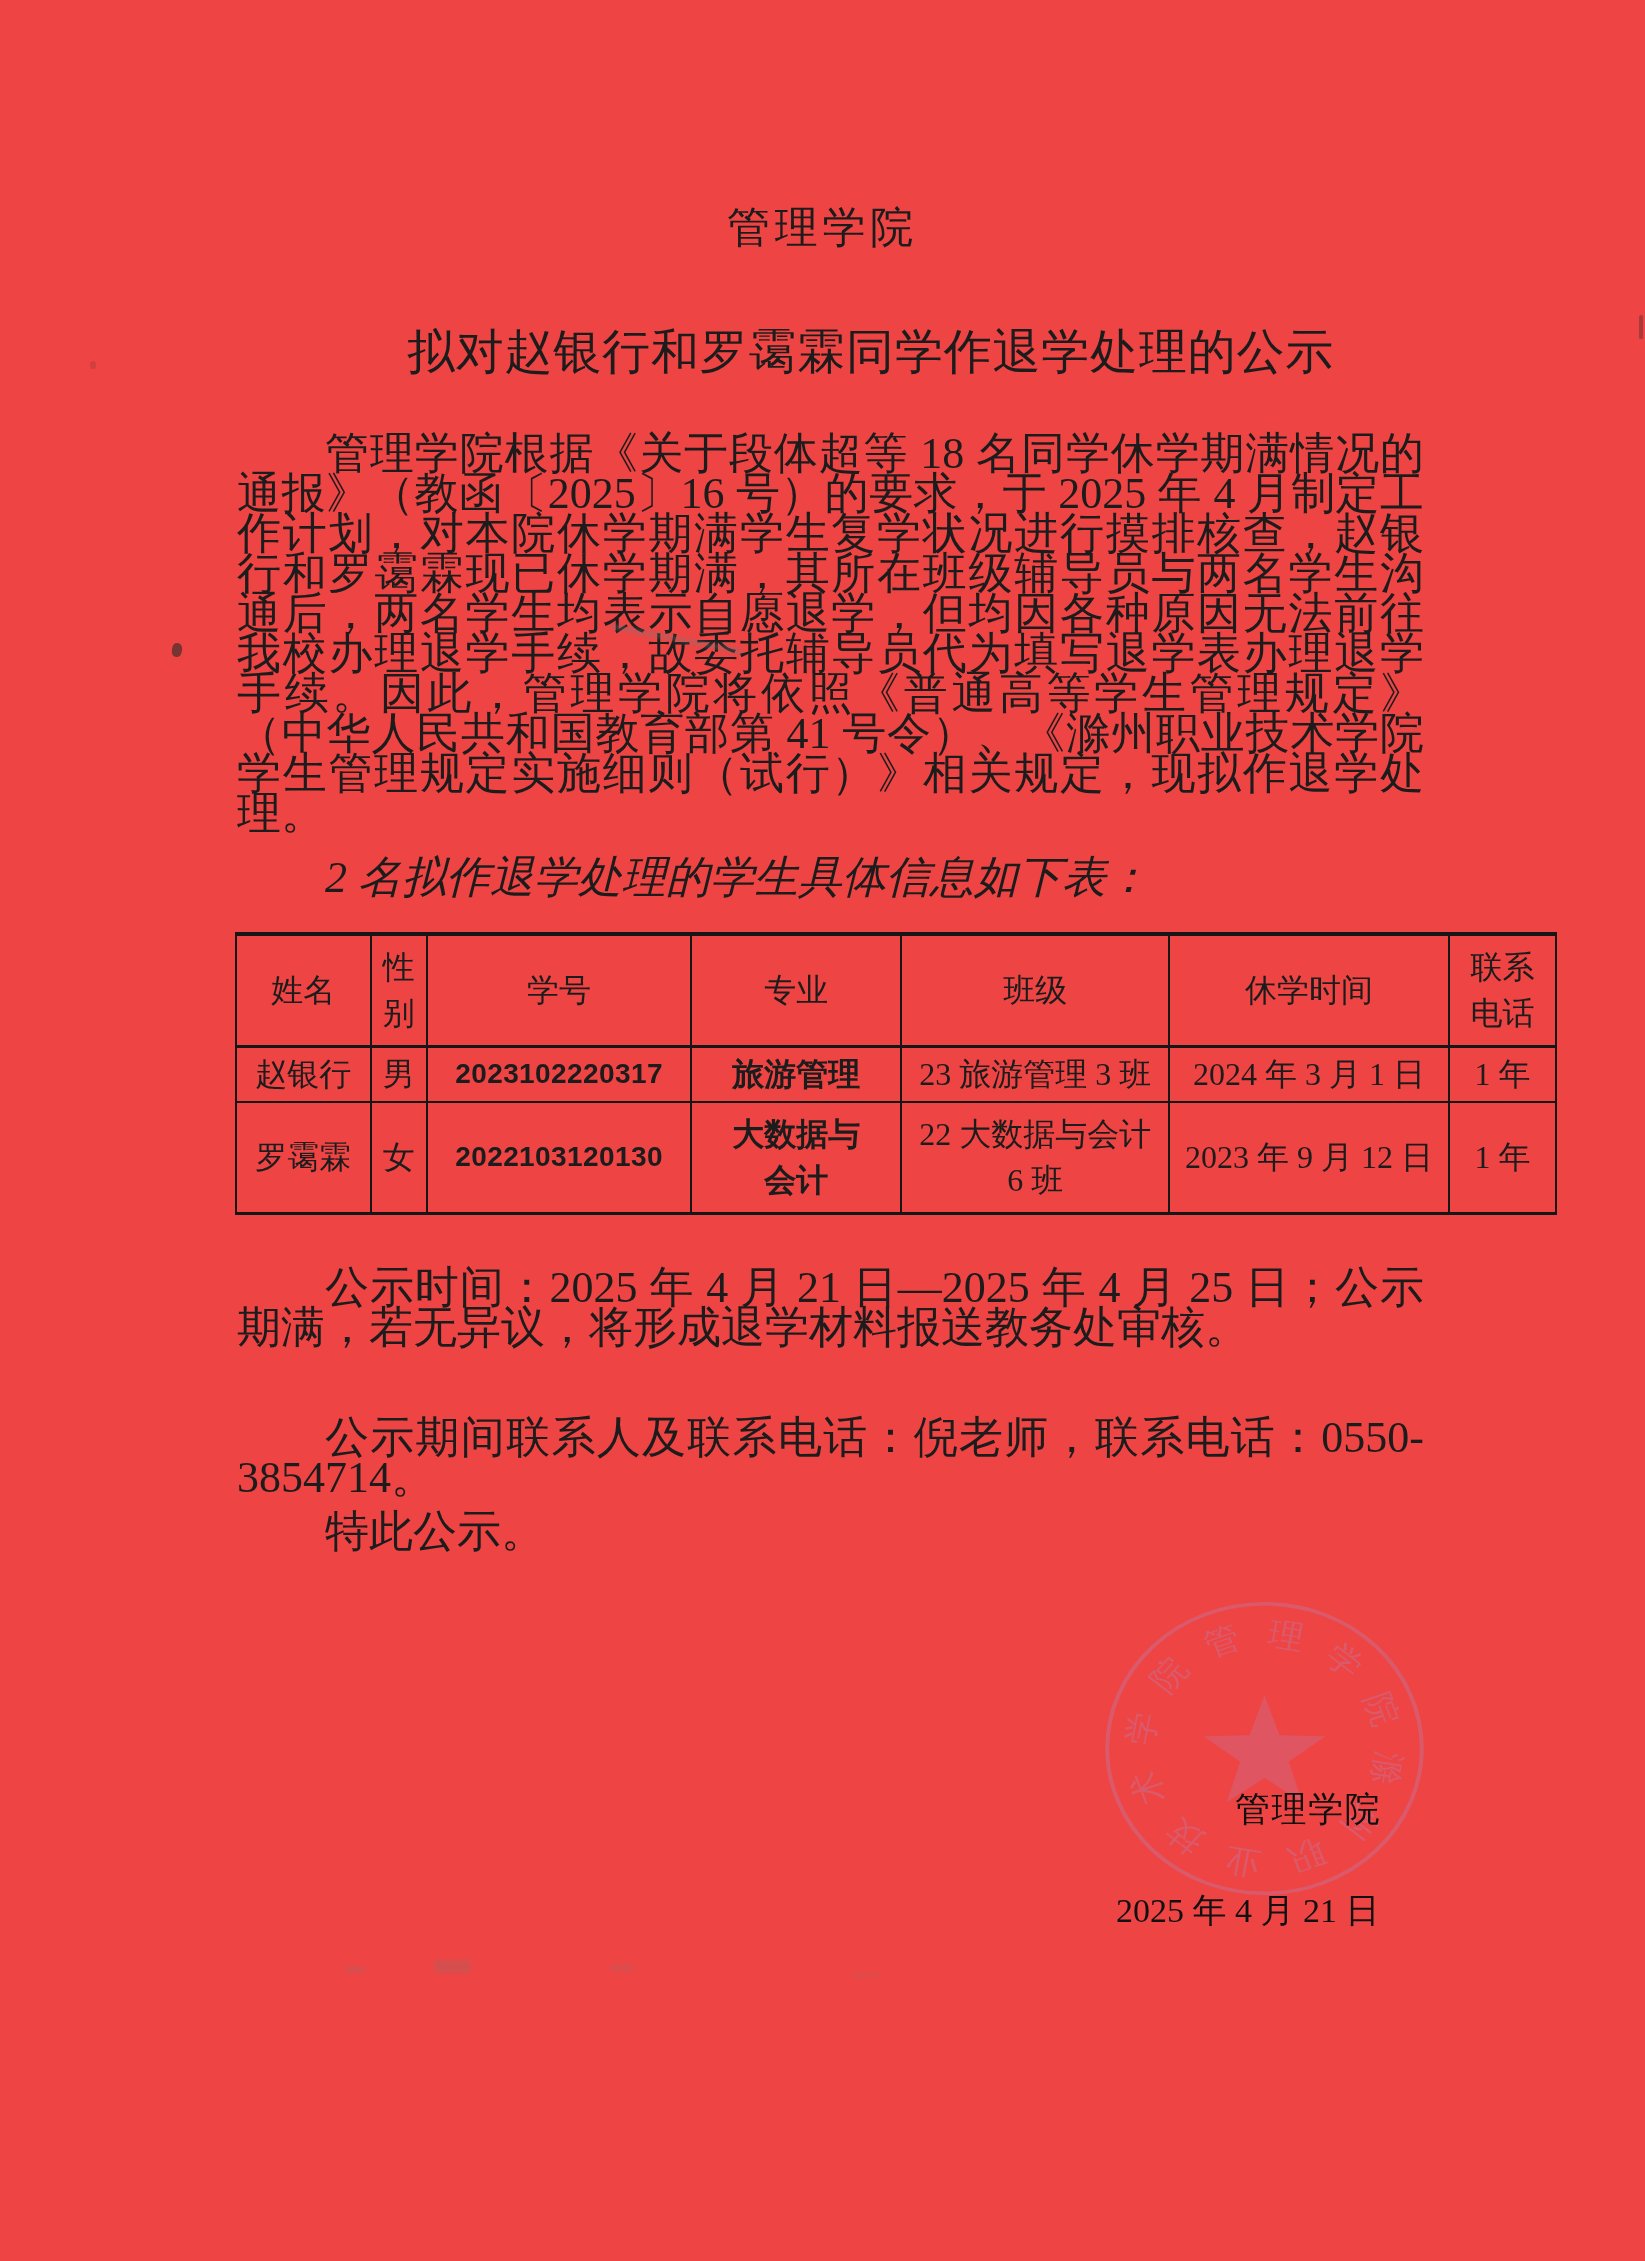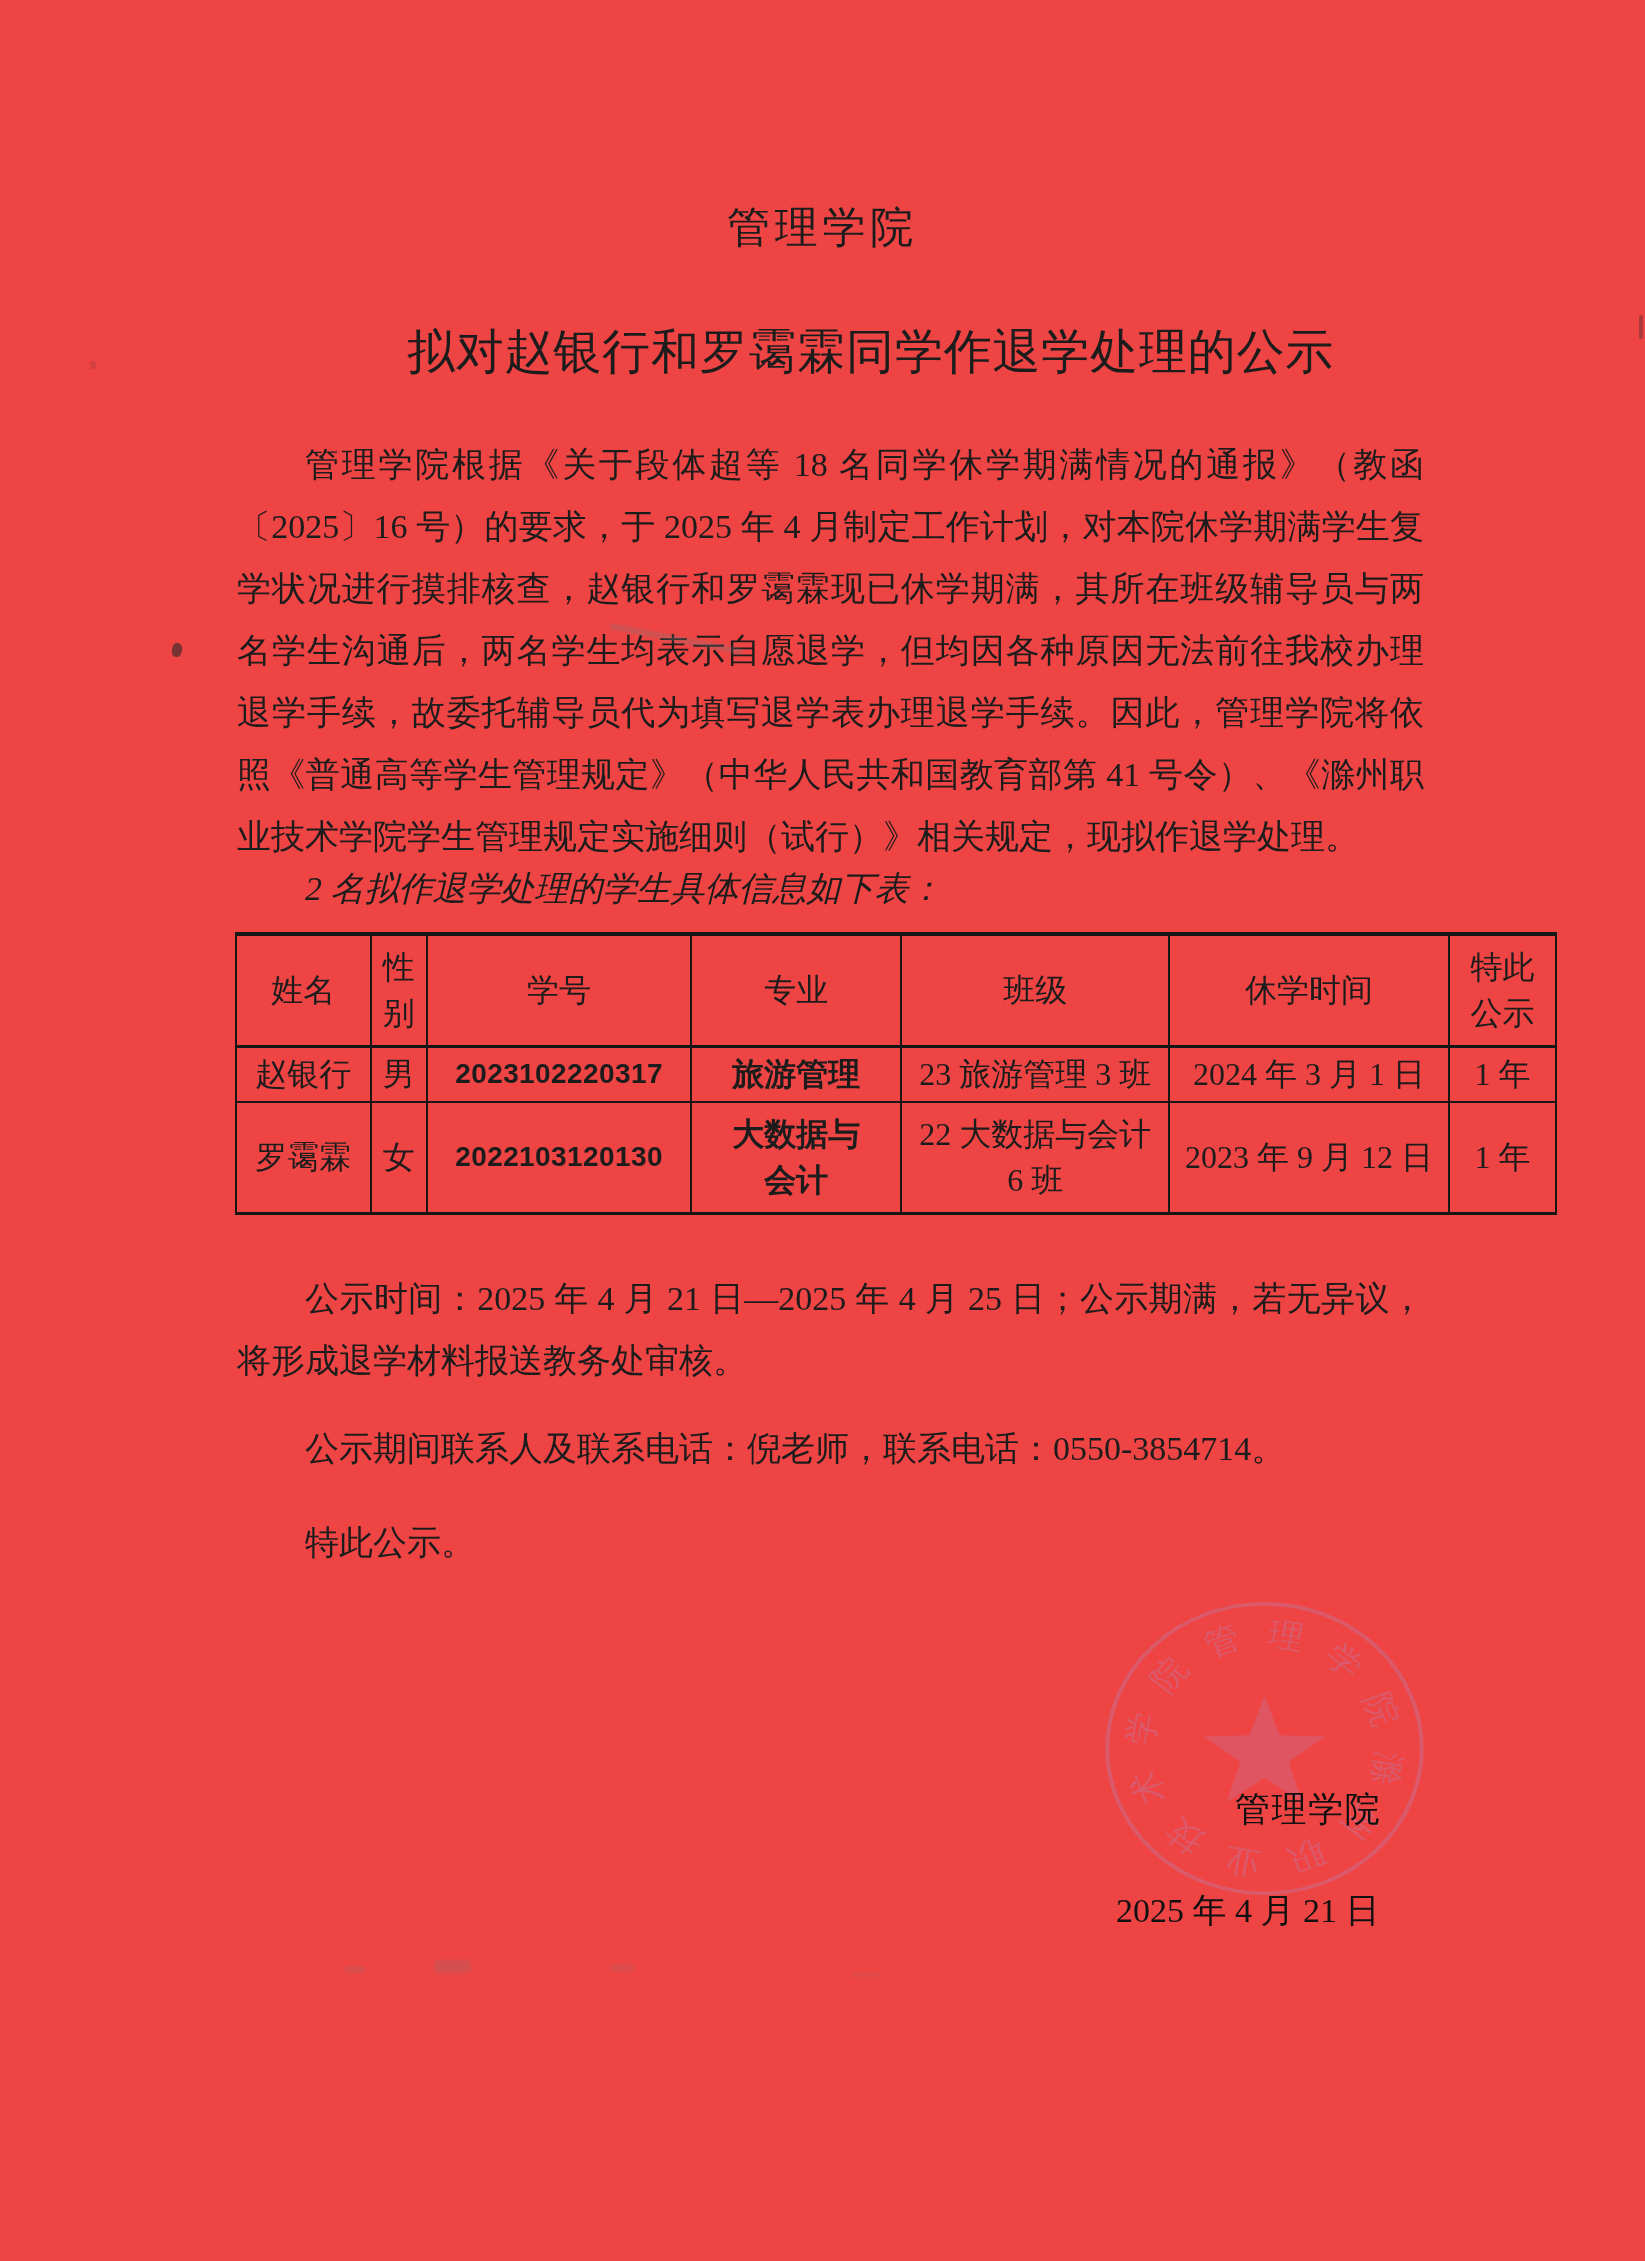--- a/index.html
+++ b/index.html
@@ -26,21 +26,21 @@
     text-align:center; font-size:43px; letter-spacing:4.8px;
     color:var(--ink); white-space:nowrap;
   }
   .doc-subtitle{
     position:absolute; top:320px; left:0; width:1645px;
     text-align:center; font-size:48px; letter-spacing:0.8px;
     color:var(--ink); white-space:nowrap;margin-left:48px;
   }
   .para{
     position:absolute; left:237px; width:1187px;
-    font-size:34px; line-height:62px; letter-spacing:0;
+    font-size:44px; line-height:40px; letter-spacing:0;
     text-align:justify; text-indent:2em; color:var(--ink);
   }
   .p1{top:434px;}
   .lead{top:858px; text-align:left;font-style:italic;}
   .p2{top:1268px;}
   .p3{top:1418px;}
   .p4{top:1512px;}
 
   .doc-table{
     position:absolute; top:932px; left:235px; width:1322px;
@@ -127,21 +127,21 @@
       <col class="col-term">
     </colgroup>
     <thead>
       <tr>
         <th>姓名</th>
         <th>性别</th>
         <th>学号</th>
         <th>专业</th>
         <th>班级</th>
         <th>休学时间</th>
-        <th>特此公示</th>
+        <th>联系电话</th>
       </tr>
     </thead>
     <tbody>
       <tr class="r1">
         <td>赵银行</td>
         <td>男</td>
         <td class="num">2023102220317</td>
         <td class="major">旅游管理</td>
         <td class="clazz">23 旅游管理 3 班</td>
         <td>2024 年 3 月 1 日</td>

